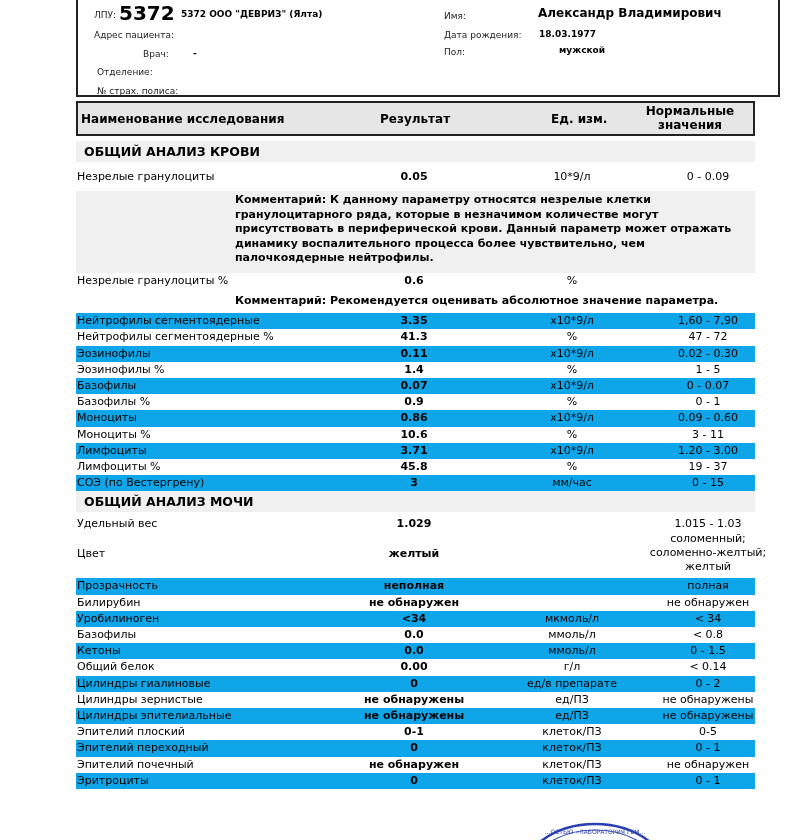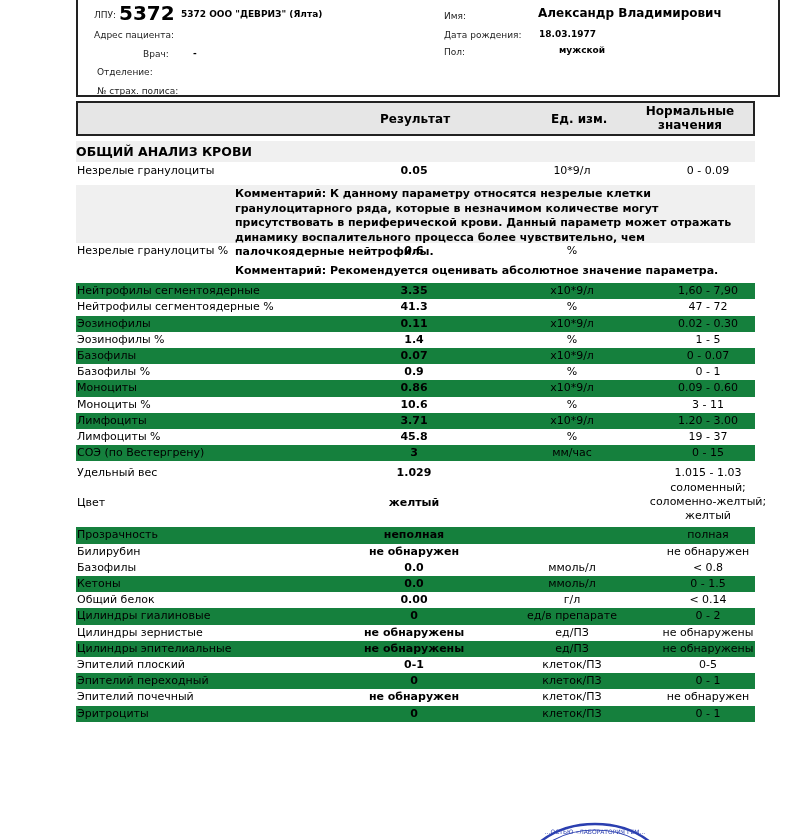--- a/index.html
+++ b/index.html
@@ -12,27 +12,27 @@
   .lpu-big { position:absolute; left:119px; top:1px; font-size:20px; font-weight:bold; }
   .name-val { position:absolute; left:538px; top:6px; font-size:12px; font-weight:bold; }
 
   .colhdr { position:absolute; left:76px; top:101px; width:679px; height:35px;
             background:#e6e6e6; border:2px solid #222; box-sizing:border-box;
             font-weight:bold; font-size:12px; }
   .colhdr div { position:absolute; }
 
   .rows { position:absolute; left:76px; top:141px; width:679px; }
   .row { position:relative; height:16.2px; font-size:11px; }
-  .row.gray { background:#15803d; }
+  .row.gray { background:#0ea5e9; }
   .row .c-name { position:absolute; left:1px; top:1px; white-space:nowrap; }
   .row .c-res { position:absolute; left:288px; width:100px; text-align:center; top:1px; font-weight:bold; white-space:nowrap;}
   .row .c-unit { position:absolute; left:446px; width:100px; text-align:center; top:1px; white-space:nowrap; }
   .row .c-norm { position:absolute; left:560px; width:144px; text-align:center; top:1px; white-space:nowrap; }
   .section { height:21px; background:#f0f0f0; font-size:12.5px; font-weight:bold; position:relative; }
-  .section span { position:absolute; left:0; top:3px; }
+  .section span { position:absolute; left:8px; top:3px; }
   .comment { position:relative; font-size:11px; font-weight:bold; }
   .comment span { position:absolute; left:159px; right:8px; line-height:14.5px; }
   .stamp { position:absolute; left:515px; top:812px; width:160px; height:80px; }
 </style>
 </head>
 <body>
 
 <div class="hdrbox"></div>
 <div class="hdr-label" style="left:94px;top:10px;">ЛПУ:</div>
 <div class="lpu-big">5372</div>
@@ -44,39 +44,40 @@
 <div class="hdr-label" style="left:97px;top:86px;">№ страх. полиса:</div>
 
 <div class="hdr-label" style="left:444px;top:11px;">Имя:</div>
 <div class="name-val">Александр Владимирович</div>
 <div class="hdr-label" style="left:444px;top:30px;">Дата рождения:</div>
 <div class="hdr-val" style="left:539px;top:29px;">18.03.1977</div>
 <div class="hdr-label" style="left:444px;top:47px;">Пол:</div>
 <div class="hdr-val" style="left:539px;top:45px;margin-left:20px;">мужской</div>
 
 <div class="colhdr">
+  <div style="left:3px;top:9px;">Наименование исследования</div>
   <div style="left:302px;top:9px;">Результат</div>
   <div style="left:473px;top:9px;">Ед. изм.</div>
   <div style="left:560px;top:1px;width:104px;text-align:center;">
     <div style="position:static;">Нормальные</div>
     <div style="position:static;">значения</div>
   </div>
 </div>
 
 <div class="rows" id="rows">
   <div class="section">
       <span>ОБЩИЙ АНАЛИЗ КРОВИ</span>
     </div>
-  <div class="row" style="margin-top:1px;">
+  <div class="row" style="margin-top:7px;">
     <span class="c-name">Незрелые гранулоциты</span>
     <span class="c-res">0.05</span>
     <span class="c-unit">10*9/л</span>
     <span class="c-norm">0 - 0.09</span>
   </div>
-  <div class="comment" style="height:58px;background:#f0f0f0;margin-top:6px;">
+  <div class="comment" style="height:82px;background:#f0f0f0;margin-top:6px;">
     <span style="top:2px;">
       <div>Комментарий: К данному параметру относятся незрелые клетки</div>
       <div>гранулоцитарного ряда, которые  в незначимом количестве могут</div>
       <div>присутствовать в периферической крови. Данный параметр может отражать</div>
       <div>динамику воспалительного процесса более чувствительно, чем</div>
       <div>палочкоядерные нейтрофилы.</div>
     </span>
   </div>
   <div class="row" style="height:19px;">
     <span class="c-name">Незрелые гранулоциты %</span>
@@ -148,20 +149,23 @@
         <span class="c-unit">%</span>
         <span class="c-norm">19 - 37</span>
       </div>
       <div class="row gray">
         <span class="c-name">СОЭ (по Вестергрену)</span>
         <span class="c-res">3</span>
         <span class="c-unit">мм/час</span>
         <span class="c-norm">0 - 15</span>
       </div>
     </div>
+  <div class="section">
+      <span>ОБЩИЙ АНАЛИЗ МОЧИ</span>
+    </div>
   <div id="urine-rows" style="margin-top:4px;">
       <div class="row">
         <span class="c-name">Удельный вес</span>
         <span class="c-res">1.029</span>
         <span class="c-unit"></span>
         <span class="c-norm">1.015 - 1.03</span>
       </div>
       <div class="row" style="height: 46px;">
         <span class="c-name" style="top: 15px;">Цвет</span>
         <span class="c-res" style="top: 15px;">желтый</span>
@@ -177,20 +181,26 @@
         <span class="c-res">неполная</span>
         <span class="c-unit"></span>
         <span class="c-norm">полная</span>
       </div>
       <div class="row">
         <span class="c-name">Билирубин</span>
         <span class="c-res">не обнаружен</span>
         <span class="c-unit"></span>
         <span class="c-norm">не обнаружен</span>
       </div>
+      <div class="row gray">
+        <span class="c-name">Уробилиноген</span>
+        <span class="c-res">&lt;34</span>
+        <span class="c-unit">мкмоль/л</span>
+        <span class="c-norm">&lt; 34</span>
+      </div>
       <div class="row">
         <span class="c-name">Базофилы</span>
         <span class="c-res">0.0</span>
         <span class="c-unit">ммоль/л</span>
         <span class="c-norm">&lt; 0.8</span>
       </div>
       <div class="row gray">
         <span class="c-name">Кетоны</span>
         <span class="c-res">0.0</span>
         <span class="c-unit">ммоль/л</span>

